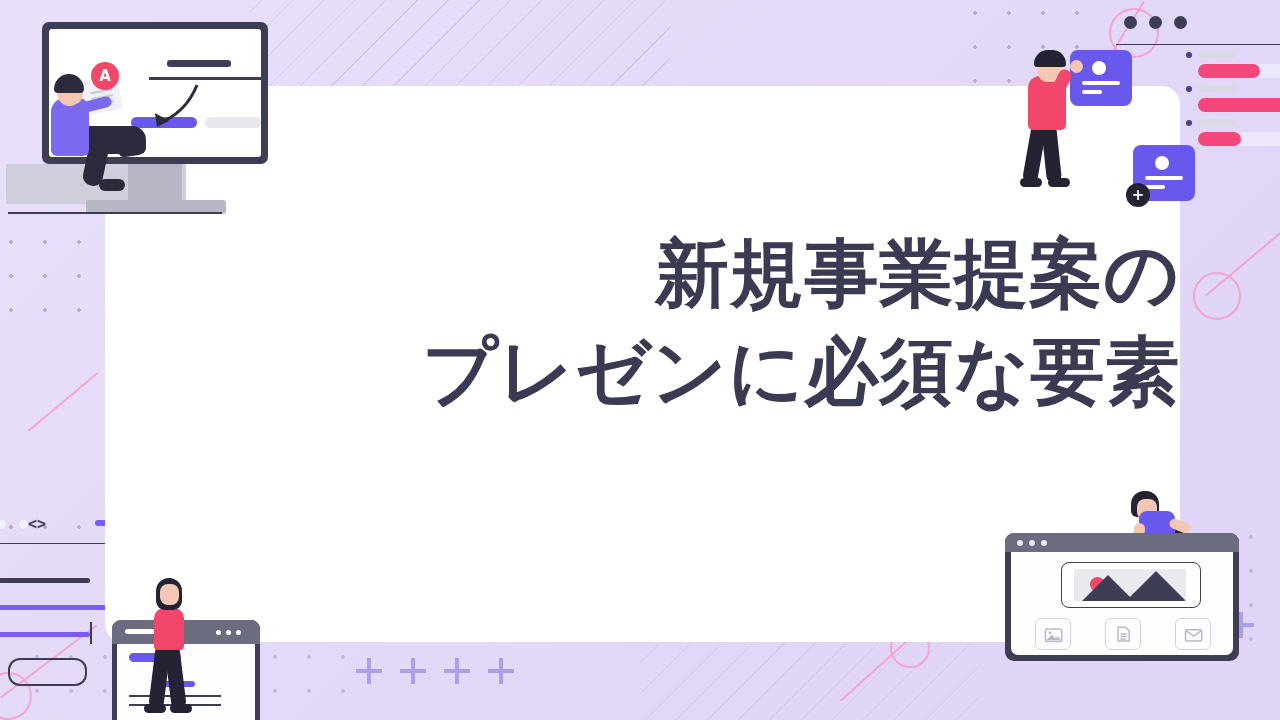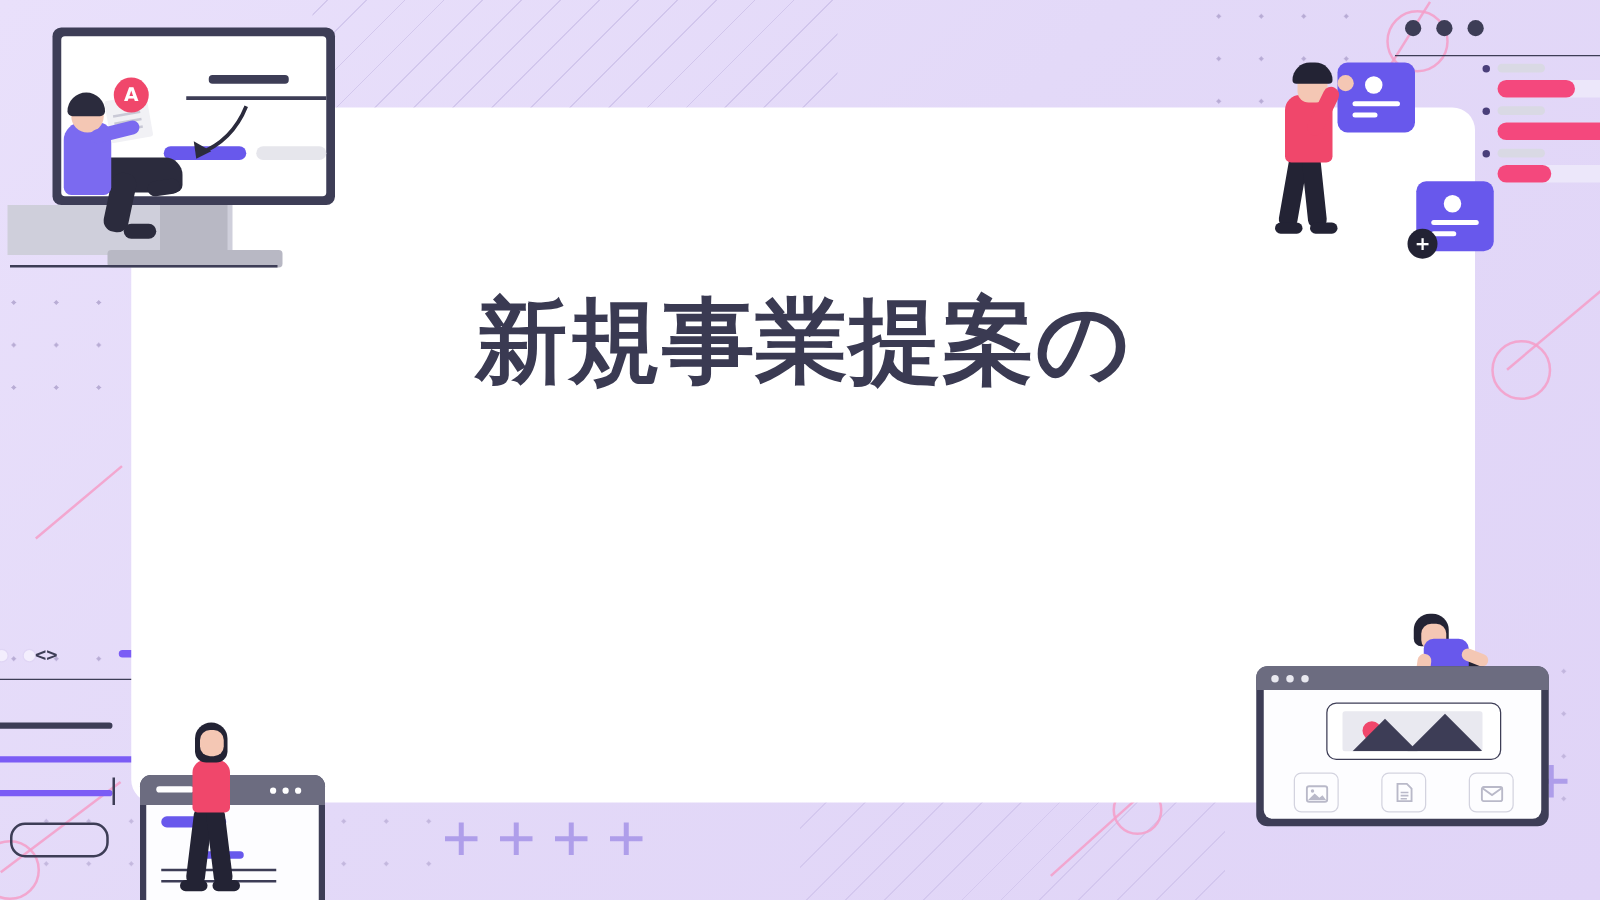--- a/index.html
+++ b/index.html
@@ -29,21 +29,21 @@
 
   .plus{position:absolute;width:26px;height:26px;opacity:.85;}
   .plus::before,.plus::after{content:"";position:absolute;background:#a694e8;}
   .plus::before{left:11px;top:0;width:4px;height:26px;}
   .plus::after{left:0;top:11px;width:26px;height:4px;}
 
   
   .card{position:absolute;left:105px;top:86px;width:1075px;height:556px;background:#fff;border-radius:18px;}
 
   
-  .headline{position:absolute;left:105px;top:225px;width:1075px;text-align:center;
+  .headline{position:absolute;left:105px;top:225px;width:1075px;text-align:right;
     color:#3a3a52;font-weight:800;font-size:74px;line-height:1.32;letter-spacing:.01em;}
   .headline div{white-space:nowrap;}
 
   .badge{position:absolute;left:458px;top:454px;width:364px;height:66px;background:#6858ec;
     border-radius:12px;display:flex;align-items:center;justify-content:center;
     color:#fff;font-weight:700;font-size:31px;letter-spacing:.02em;}
 
   
   .art{position:absolute;}
 
@@ -213,20 +213,21 @@
     <div class="pb-dot" style="left:0px;top:72px;"></div>
     <div class="pb-lbl" style="left:12px;top:71px;width:38px;"></div>
     <div class="pb-track" style="left:12px;top:84px;width:100px;"></div>
     <div class="pb-fill" style="left:12px;top:84px;width:43px;"></div>
   </div>
 
   <div class="card"></div>
 
   <div class="headline">
     <div>新規事業提案の</div>
+    <div>プレゼンに必須な要素</div>
   </div>
 
 
   <div class="art tl">
     <div class="mon-shelf"></div>
     <div class="mon-frame"></div>
     <div class="mon-screen">
       <div class="s-line-a"></div>
       <div class="s-line-b"></div>
       <div class="s-btn-p"></div>

